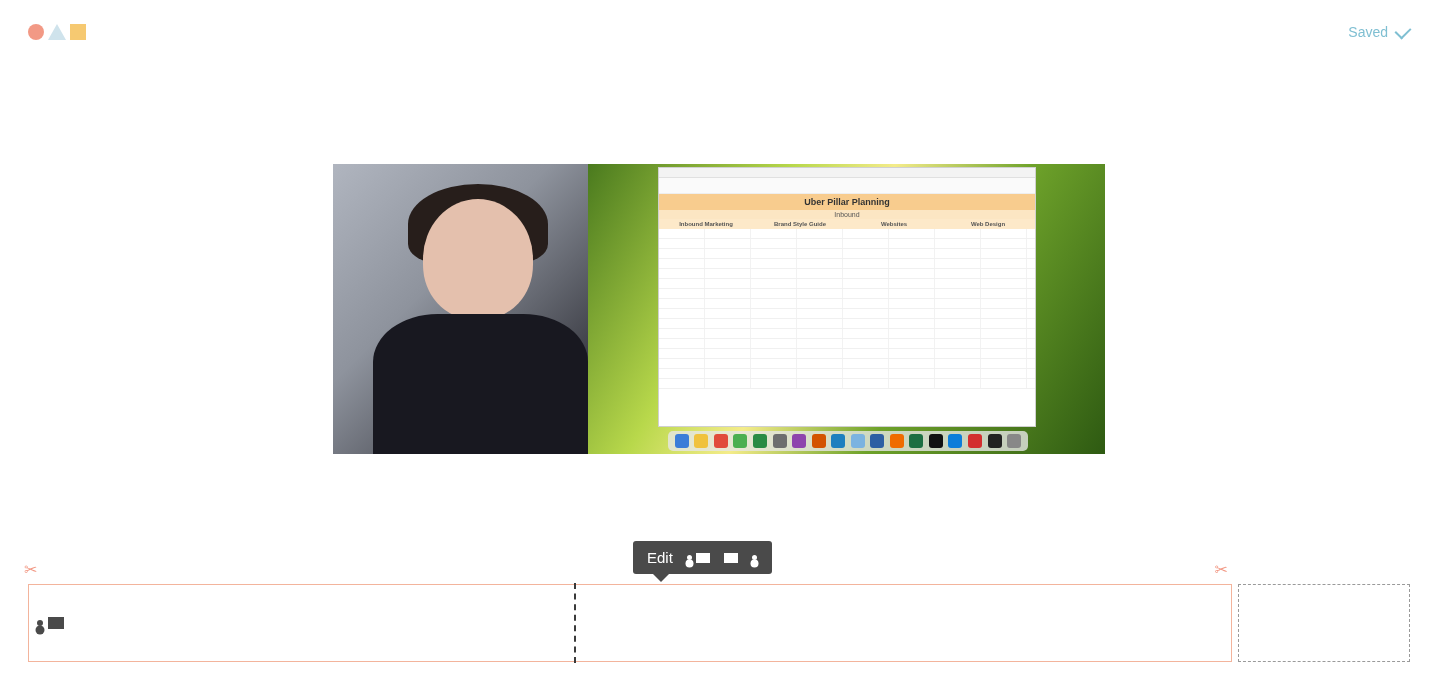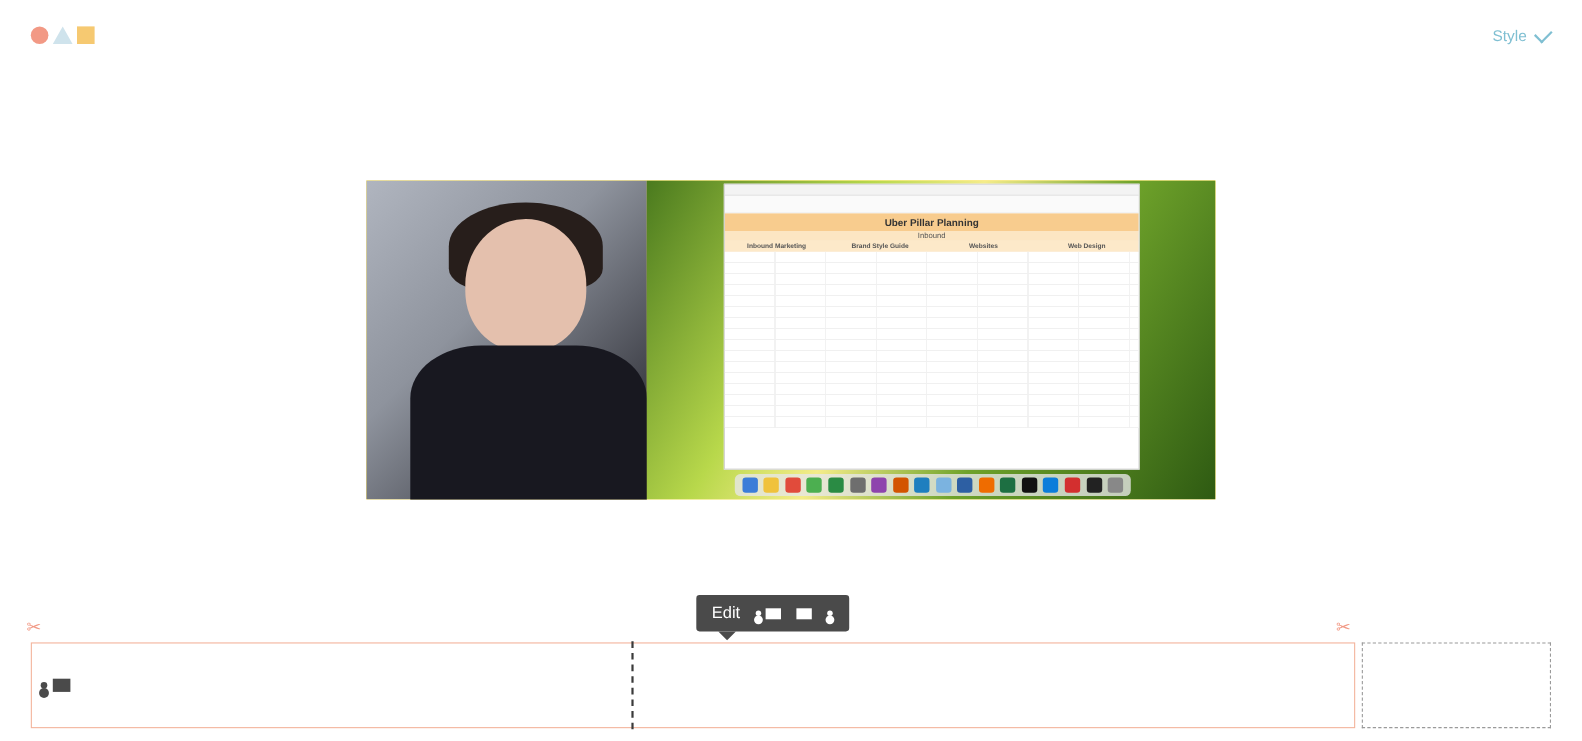--- a/index.html
+++ b/index.html
@@ -79,21 +79,21 @@
   
   .preview-wrap {
     display: flex;
     justify-content: center;
     margin-top: 100px;
   }
   .preview {
     width: 772px;
     height: 290px;
     display: flex;
-    background: #fde047;
+    background: #ec4899;
     overflow: hidden;
   }
   .webcam {
     width: 255px;
     height: 100%;
     background: linear-gradient(135deg,#b0b5bf 0%, #8e939d 40%, #1b1b22 100%);
     position: relative;
   }
   .webcam .head {
     position:absolute; left:90px; top:35px;
@@ -252,21 +252,21 @@
 
 <div class="header">
   <div class="logo">
     <div class="logo-circle"></div>
     <div class="logo-triangle"></div>
     <div class="logo-square"></div>
   </div>
 
 
   <div class="status">
-    <span>Style</span>
+    <span>Saved</span>
     <span class="checkmark"></span>
   </div>
 </div>
 
 <div class="preview-wrap">
   <div class="preview">
     <div class="webcam">
       <div class="hair"></div>
       <div class="head"></div>
       <div class="body"></div>

